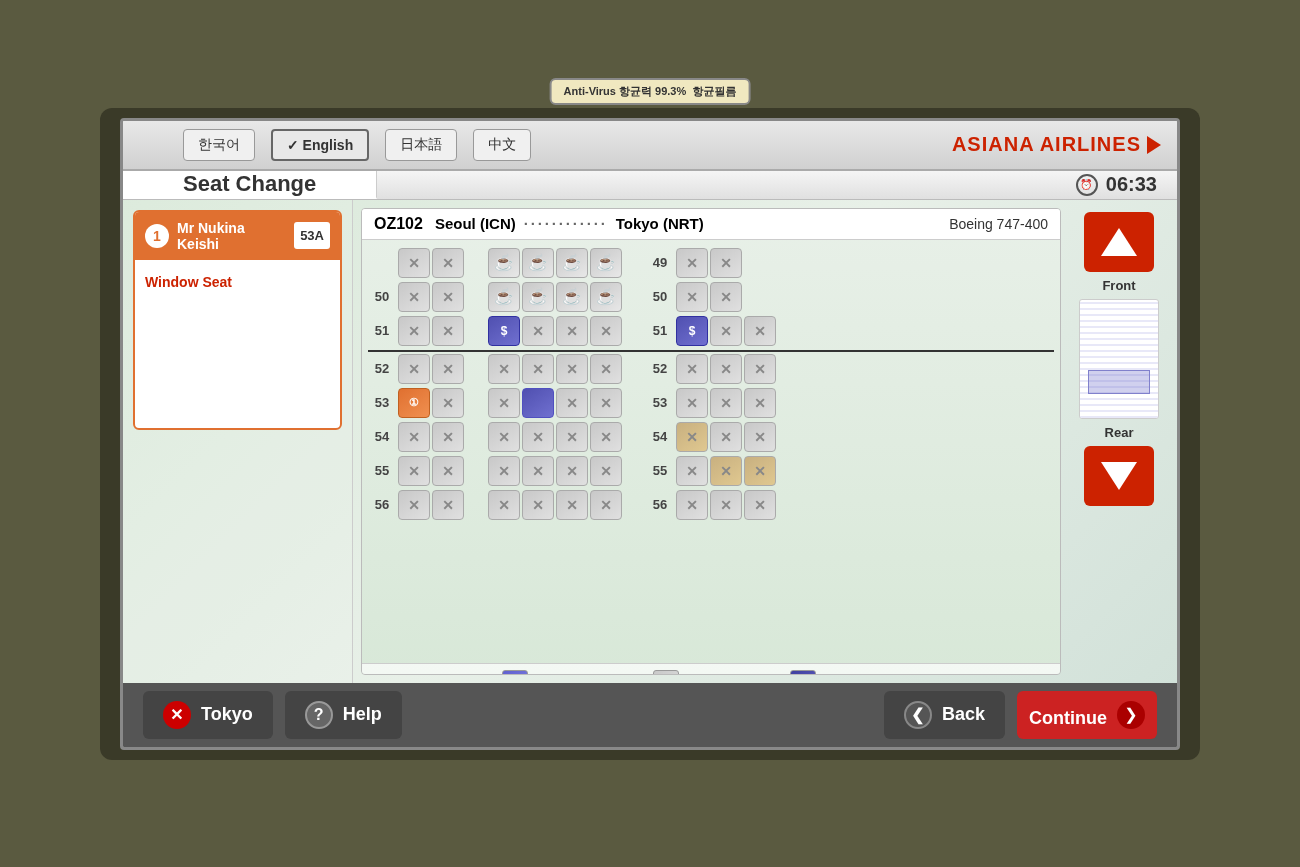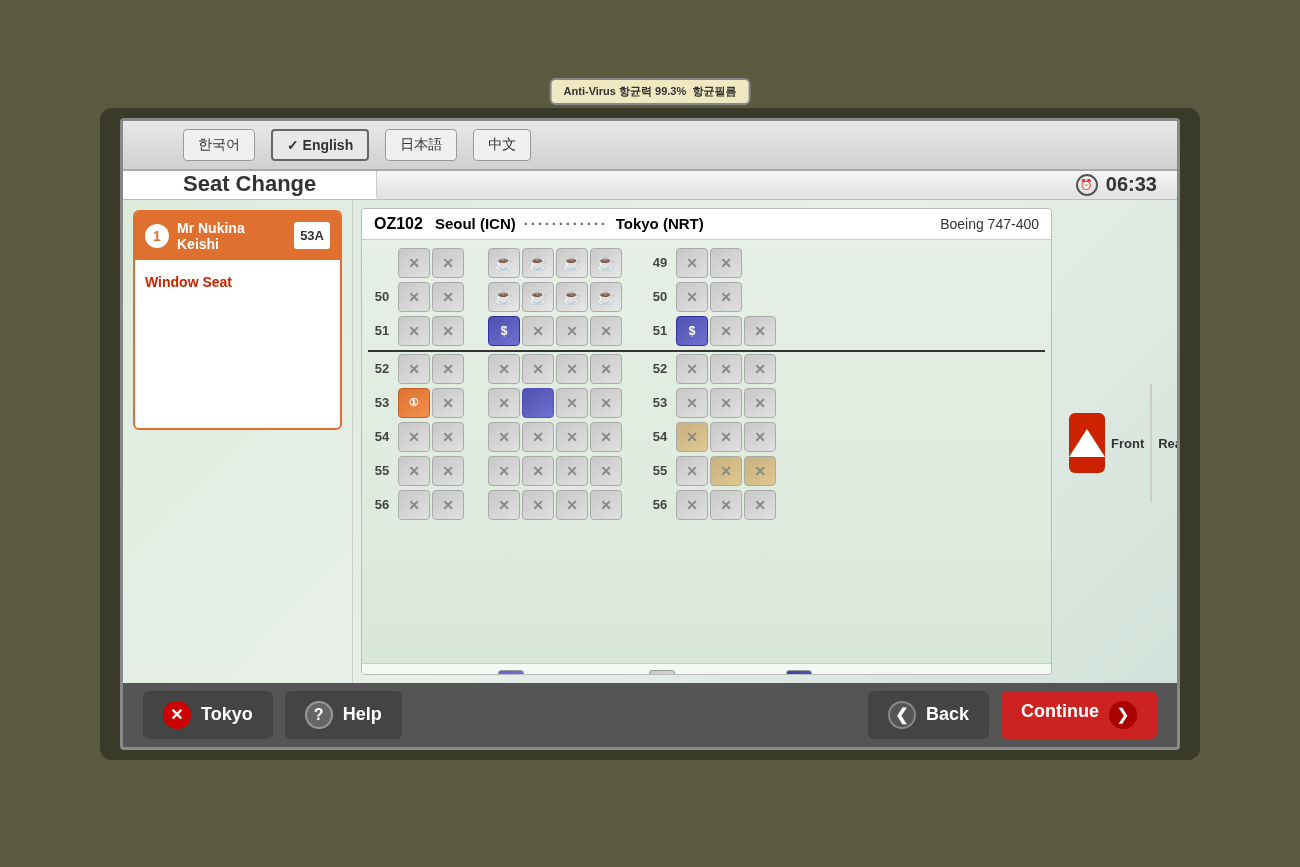--- a/index.html
+++ b/index.html
@@ -197,21 +197,21 @@
       font-size: 14px;
       font-weight: bold;
       padding: 6px 0;
     }
     
     .main-panel {
       flex: 1;
       display: flex;
       overflow: hidden;
       padding: 8px;
-      gap: 17px;
+      gap: 8px;
     }
     .seat-map-container {
       flex: 1;
       background: linear-gradient(to bottom, #e8f0e8, #d8e8d8);
       border: 1px solid #bbb;
       border-radius: 4px;
       overflow: hidden;
       position: relative;
     }
     .flight-info-bar {
@@ -312,21 +312,21 @@
     }
     .seat-cup {
       background: linear-gradient(145deg, #c8c8c8, #e8e8e8);
       border-color: #aaa;
       font-size: 16px;
     }
     
     .right-panel {
       width: 100px;
       display: flex;
-      flex-direction: row;
+      flex-direction: column;
       align-items: center;
       gap: 6px;
       padding-top: 4px;
     }
     .nav-btn {
       width: 70px;
       height: 60px;
       background: #cc2200;
       border-radius: 6px;
       display: flex;
@@ -479,23 +479,23 @@
       border: 2px solid #888;
       display: flex;
       align-items: center;
       justify-content: center;
       color: white;
       font-size: 16px;
     }
     .continue-btn {
       background: #cc2222;
       border-radius: 6px;
-      padding: 10px 20px;
-      display: flex;
-      align-items: flex-start;
+      padding: 10px 12px;
+      display: flex;
+      align-items: flex-end;
       gap: 10px;
       cursor: pointer;
       border: none;
     }
     .continue-text {
       font-size: 18px;
       font-weight: bold;
       color: white;
     }
     .btn-icon-continue {
@@ -525,20 +525,24 @@
     &nbsp;<strong>항균필름</strong>
   </div>
   <div class="screen">
 
     <div class="header">
       <div class="lang-buttons">
         <button class="lang-btn">한국어</button>
         <button class="lang-btn active">✓ English</button>
         <button class="lang-btn">日本語</button>
         <button class="lang-btn">中文</button>
+      </div>
+      <div class="airline-logo">
+        <span class="airline-name">ASIANA AIRLINES</span>
+        <div class="airline-arrow"></div>
       </div>
     </div>
 
     <div class="title-bar">
       <div class="title-tab">Seat Change</div>
       <div class="time-display">
         <div class="clock-icon">⏰</div>
         <span>06:33</span>
       </div>
     </div>

